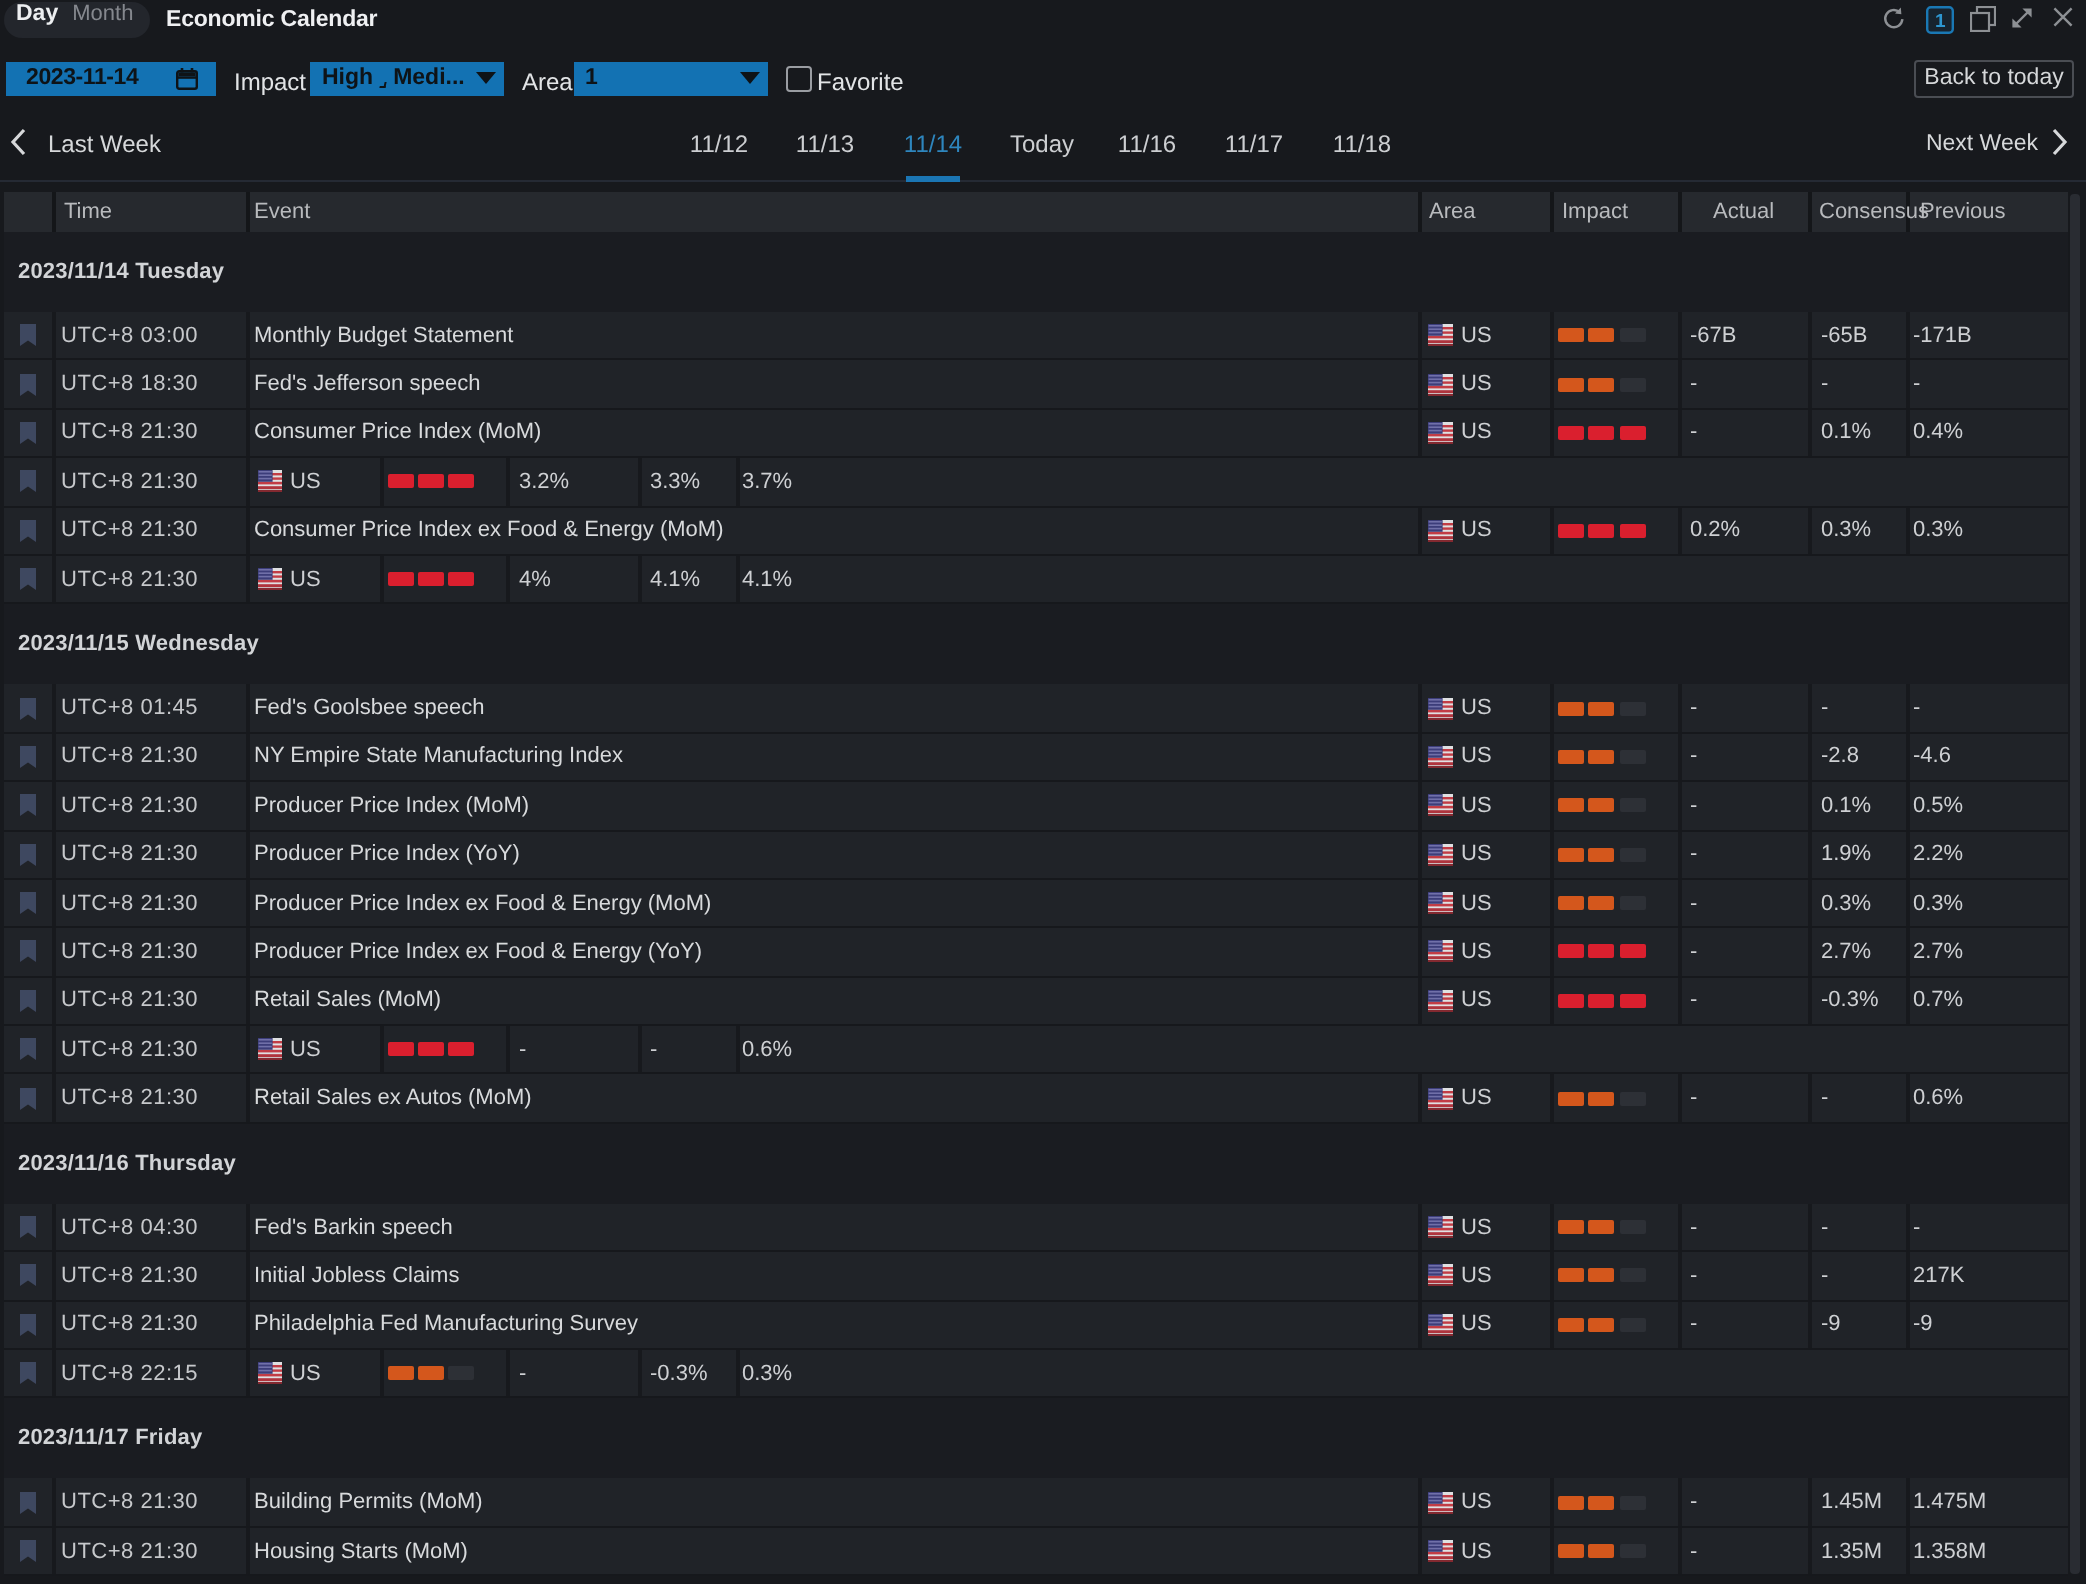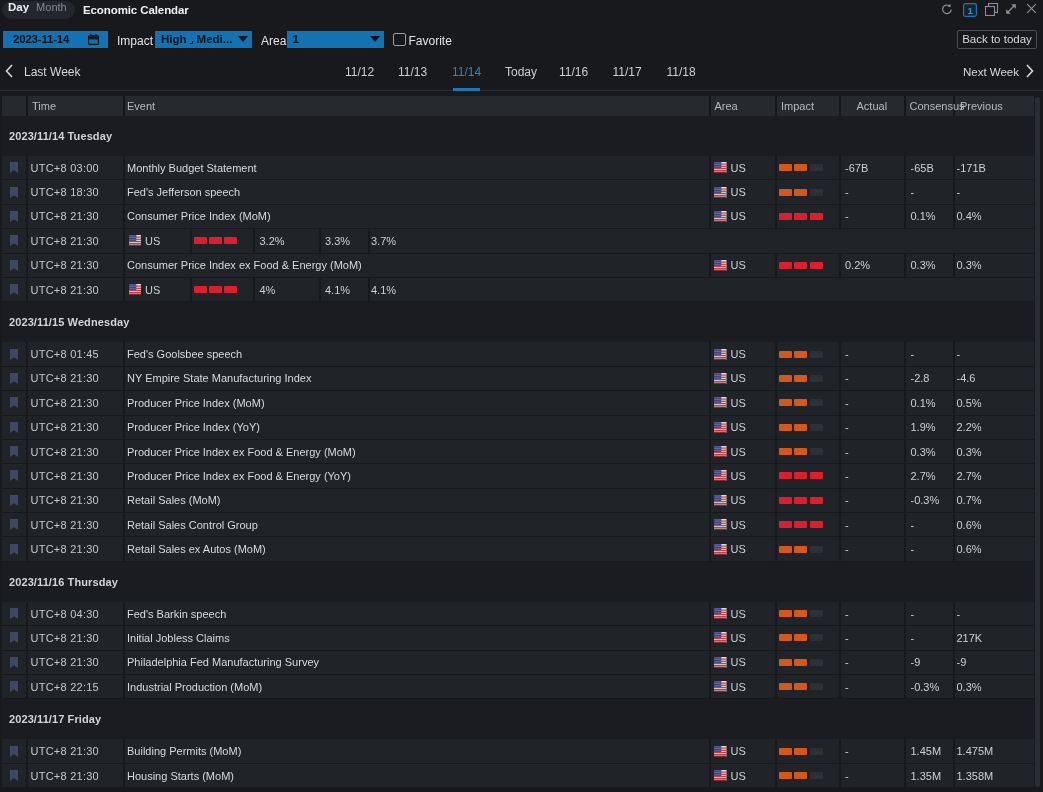--- a/index.html
+++ b/index.html
@@ -550,21 +550,20 @@
         <div class="c6">-0.3%</div>
         <div class="c7">0.7%</div>
       </div>
 <div class="row">
         <div class="c0">
           <svg class="bm" width="8" height="11" viewBox="0 0 8 11">
             <path d="M0 0 H8 V11 L4 8.2 L0 11 Z" fill="#3e4860"></path>
           </svg>
         </div>
         <div class="c1">UTC+8 21:30</div>
-        <div class="c2">Retail Sales Control Group</div>
         <div class="c3">
           <svg class="flg" width="12.5" height="11" viewBox="0 0 12.5 11">
             <rect width="12.5" height="11" fill="#dfe0e2"></rect>
             <rect y="1.5" width="12.5" height="1.2" fill="#c23c45"></rect>
             <rect y="3.7" width="12.5" height="1.2" fill="#c23c45"></rect>
             <rect y="5.9" width="12.5" height="1.3" fill="#c23c45"></rect>
             <rect y="8.1" width="12.5" height="1.4" fill="#b0343d"></rect>
             <rect y="9.9" width="12.5" height="1.1" fill="#832930"></rect>
             <rect width="7.3" height="5.9" fill="#3c3d7a"></rect>
             <rect x="0.3" y="0.5" width="6.6" height="0.8" fill="#9a9bd0" opacity="0.55"></rect>
@@ -711,21 +710,20 @@
         <div class="c6">-9</div>
         <div class="c7">-9</div>
       </div>
 <div class="row">
         <div class="c0">
           <svg class="bm" width="8" height="11" viewBox="0 0 8 11">
             <path d="M0 0 H8 V11 L4 8.2 L0 11 Z" fill="#3e4860"></path>
           </svg>
         </div>
         <div class="c1">UTC+8 22:15</div>
-        <div class="c2">Industrial Production (MoM)</div>
         <div class="c3">
           <svg class="flg" width="12.5" height="11" viewBox="0 0 12.5 11">
             <rect width="12.5" height="11" fill="#dfe0e2"></rect>
             <rect y="1.5" width="12.5" height="1.2" fill="#c23c45"></rect>
             <rect y="3.7" width="12.5" height="1.2" fill="#c23c45"></rect>
             <rect y="5.9" width="12.5" height="1.3" fill="#c23c45"></rect>
             <rect y="8.1" width="12.5" height="1.4" fill="#b0343d"></rect>
             <rect y="9.9" width="12.5" height="1.1" fill="#832930"></rect>
             <rect width="7.3" height="5.9" fill="#3c3d7a"></rect>
             <rect x="0.3" y="0.5" width="6.6" height="0.8" fill="#9a9bd0" opacity="0.55"></rect>

